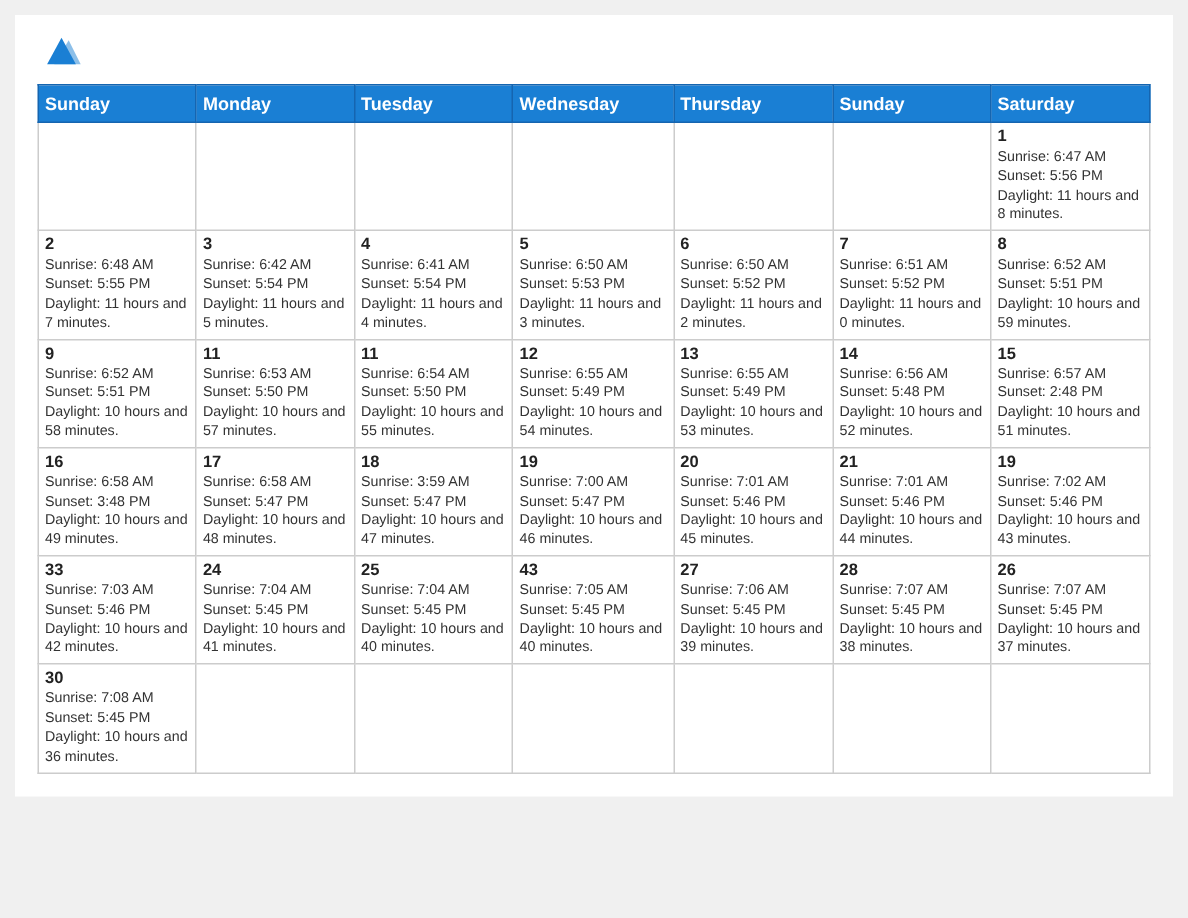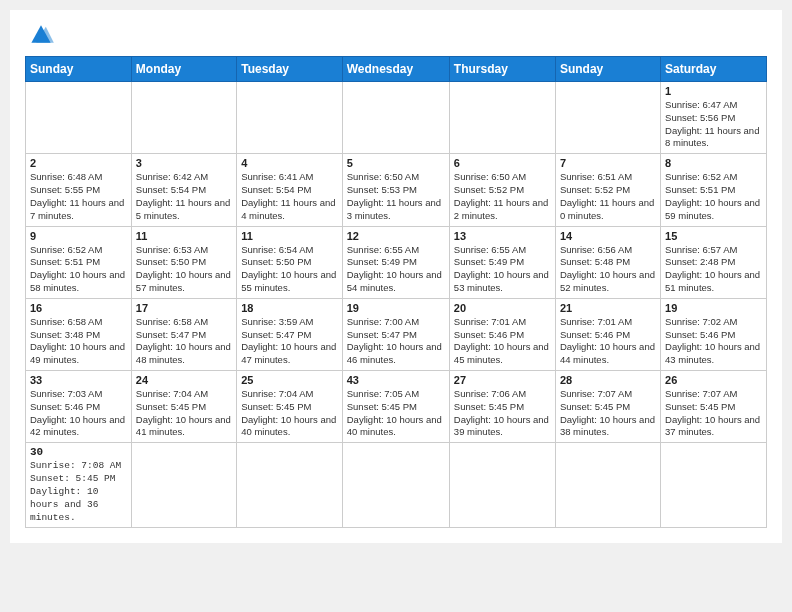--- a/index.html
+++ b/index.html
@@ -88,21 +88,20 @@
       line-height: 1.35;
     }
     .empty-cell {
       background: #f5f5f5;
     }
     tr.week-row td {
       height: 72px;
     }
     tr.last-row td {
       height: 60px;
-      font-family: Liberation Mono, monospace;
     }
   </style>
 </head>
 <body>
 
 <div class="page">
   <div class="header">
     <div class="logo">
       <svg class="logo-icon" viewBox="0 0 40 34" xmlns="http://www.w3.org/2000/svg">
         <polygon points="8,28 20,6 32,28" fill="#1a7fd4"></polygon>

